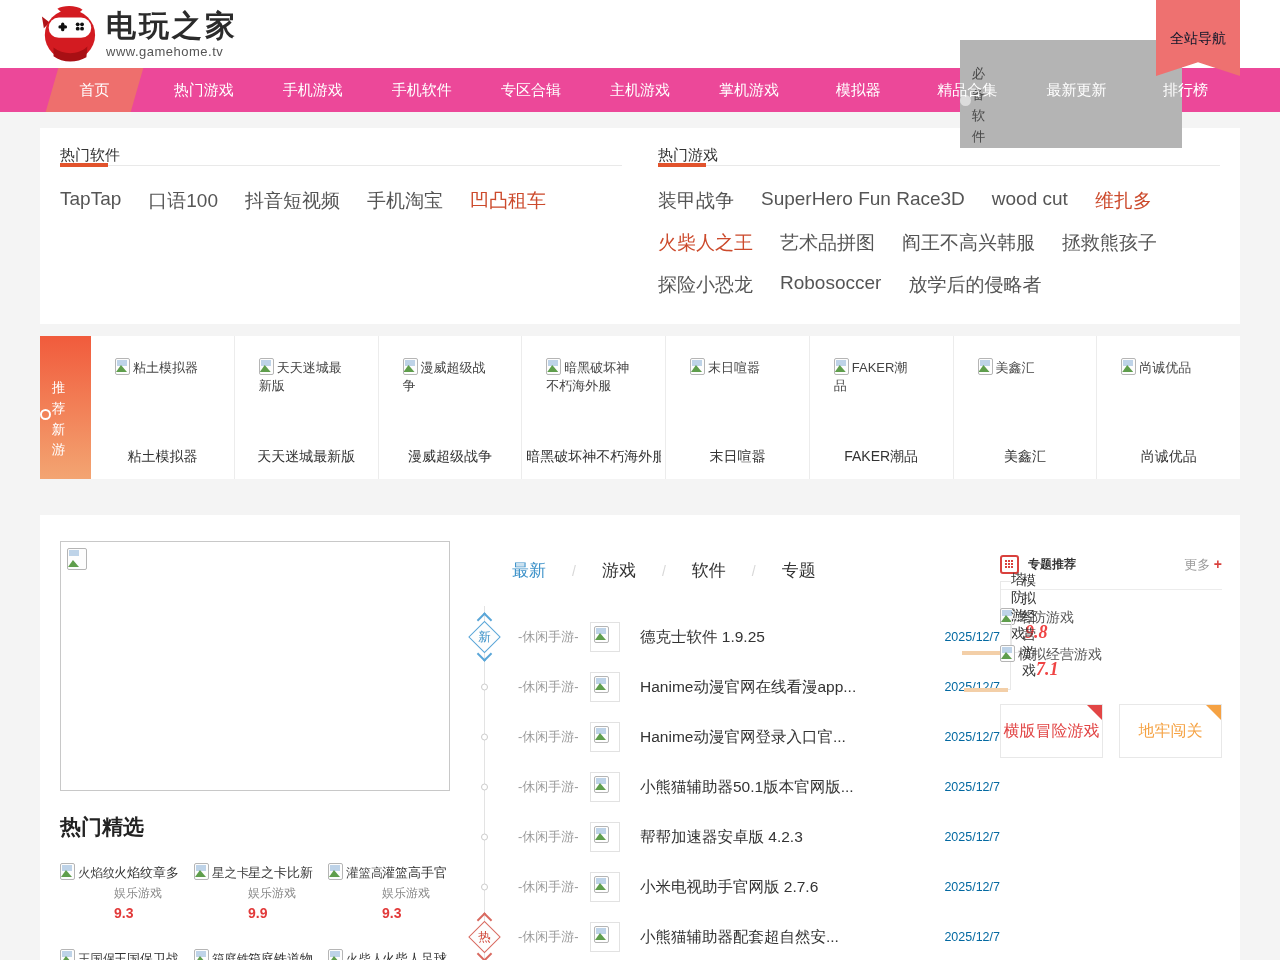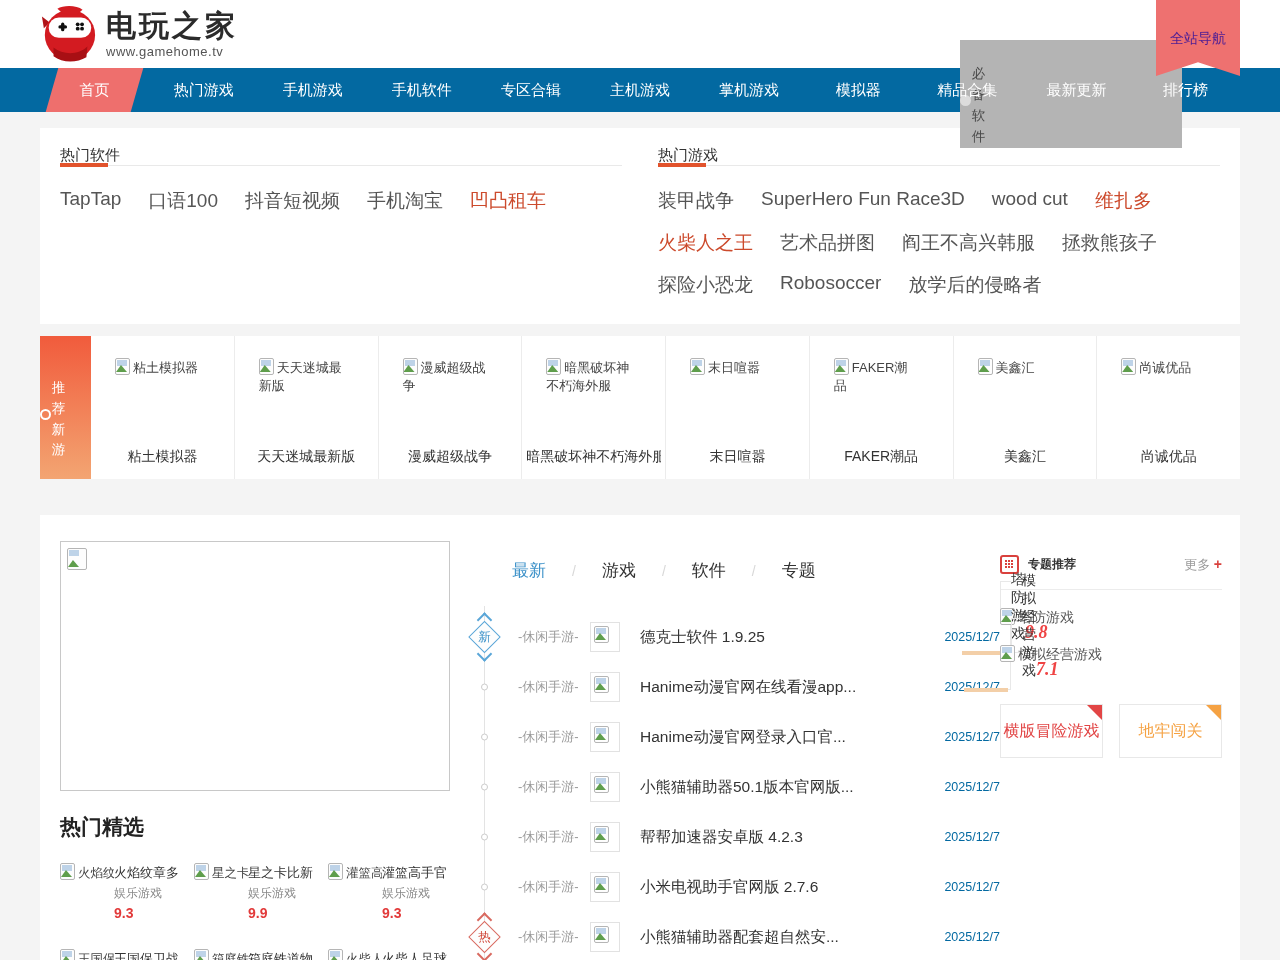--- a/index.html
+++ b/index.html
@@ -8,24 +8,24 @@
   a { text-decoration:none; color:inherit; cursor:pointer; }
 
   
   .header { position:relative; height:68px; background:#fff; }
   .logo-wrap { position:absolute; left:40px; top:5px; display:flex; align-items:center; }
   .logo-txt { margin-left:8px; }
   .logo-title { font-size:30px; font-weight:bold; color:#2b2b2b; letter-spacing:3px; line-height:34px; }
   .logo-sub { font-size:13px; color:#555; margin-top:1px; letter-spacing:.5px; }
   .ribbon { position:absolute; top:0; right:40px; width:84px; height:76px; background:#ee7170;
             clip-path:polygon(0 0,100% 0,100% 100%,50% 82%,0 100%);
-            color:#4c1d95; font-size:14px; text-align:center; padding-top:30px; z-index:6; }
-
-  
-  .nav { height:44px; background:#0369a1; position:relative; }
+            color:#0f172a; font-size:14px; text-align:center; padding-top:30px; z-index:6; }
+
+  
+  .nav { height:44px; background:#ec4899; position:relative; }
   .nav-inner { width:1200px; margin:0 auto; display:flex; height:44px; }
   .nav-item { flex:1; text-align:center; line-height:44px; color:#fff; font-size:15px; position:relative; }
   .nav-item.active::before { content:''; position:absolute; left:12px; right:12px; top:0; bottom:0;
             background:#ee6f6d; transform:skewX(-16deg); }
   .nav-item span { position:relative; z-index:2; }
 
   
   .panel1 { width:1200px; margin:16px auto 0; background:#fff; display:flex; padding:18px 20px 26px; gap:36px; }
   .pcol { flex:1; }
   .col-head { font-size:15px; color:#333; padding-bottom:0; border-bottom:1px solid #e9e9e9; position:relative; }

